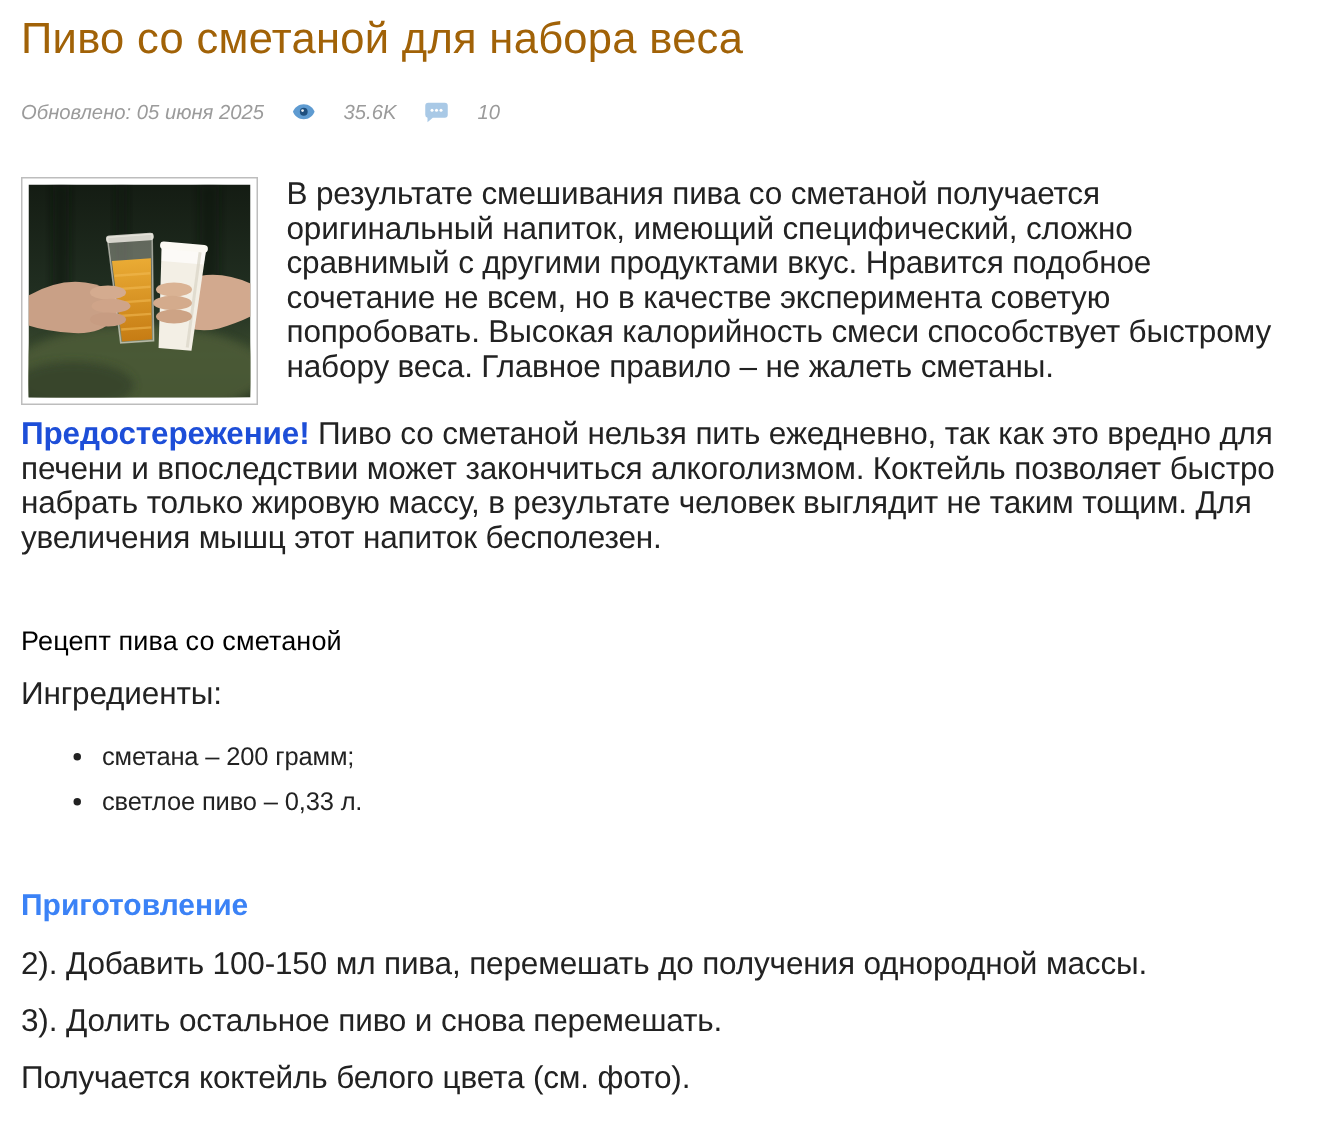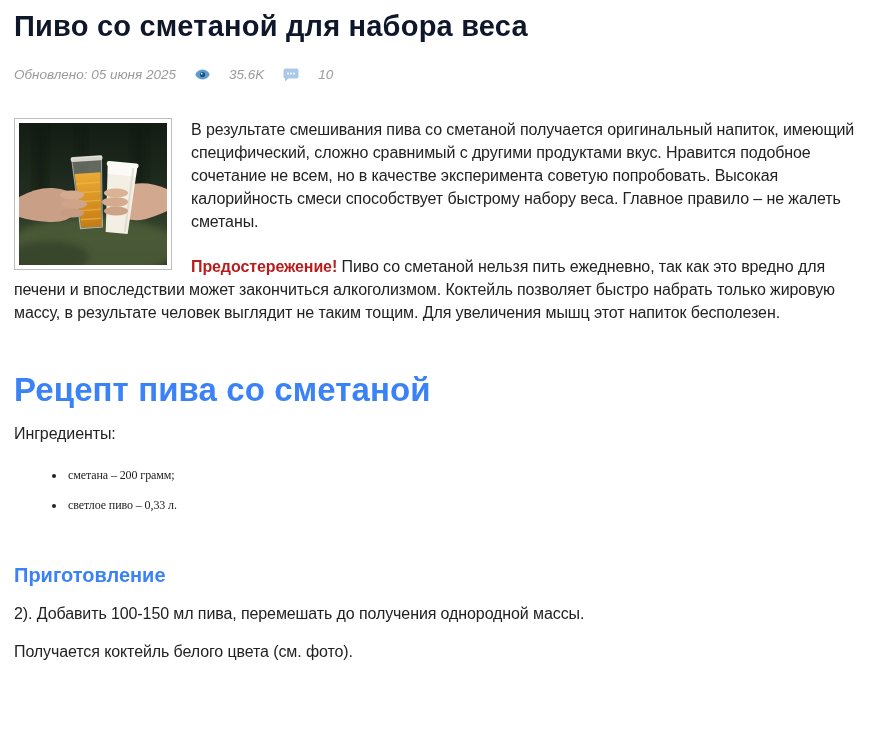--- a/index.html
+++ b/index.html
@@ -4,50 +4,50 @@
 <style>
   html,body{margin:0;padding:0;background:#ffffff;}
   body{
     width:881px;height:747px;overflow:hidden;
     font-family:"Liberation Sans","DejaVu Sans",sans-serif;
     color:#222222;
   }
   .page{padding:6px 12px 0 14px;box-sizing:border-box;}
 
   h1{
-    font-size:29px;line-height:1.12;font-weight:700;color:#0f172a;
+    font-size:29px;line-height:1.12;font-weight:400;color:#a16207;
     margin:4px 0 0 0;letter-spacing:.2px;
   }
   .meta{
     margin-top:25px;display:flex;align-items:center;gap:19px;
     font-style:italic;color:#9b9b9b;font-size:13.5px;
   }
   .meta .micon{display:inline-flex;align-items:center;}
   .meta .micon svg{display:block;}
 
   .content{margin-top:36px;}
   figure.photo{
     float:left;margin:0 19px 6px 0;padding:4px;background:#fff;
     border:1px solid #bdbdbd;width:148px;height:142px;box-sizing:content-box;
   }
   figure.photo svg{display:block;}
 
-  p{font-size:16px;line-height:23px;margin:0 0 22px 0;letter-spacing:-.1px;}
+  p{font-size:21px;line-height:23px;margin:0 0 22px 0;letter-spacing:-.1px;}
   p.intro{margin-top:1px;}
-  p.warning .warn-label{color:#b91c1c;font-weight:700;}
+  p.warning .warn-label{color:#1d4ed8;font-weight:700;}
 
   h2{
-    clear:both;font-size:33px;font-weight:700;color:#3b82f6;
+    clear:both;font-size:18px;font-weight:400;color:#000000;
     margin:47px 0 13px 0;letter-spacing:.1px;
   }
   p.lead{margin:0 0 0 0;}
   ul.ingredients{margin:19px 0 0 0;padding:0 0 0 52px;}
   ul.ingredients li{
-    font-size:12px;line-height:23px;letter-spacing:-.1px;
-    margin:0 0 7px 0;padding-left:2px;font-family:Liberation Serif, serif;
+    font-size:17px;line-height:23px;letter-spacing:-.1px;
+    margin:0 0 7px 0;padding-left:2px;
   }
   h3{
     font-size:20px;font-weight:700;color:#3b82f6;
     margin:47px 0 15px 0;
   }
   p.step{margin:0 0 15px 0;}
 </style>
 </head>
 <body>
 
@@ -141,15 +141,16 @@
   <p class="lead">Ингредиенты:</p>
 
   <ul class="ingredients">
     <li>сметана – 200 грамм;</li>
     <li>светлое пиво – 0,33 л.</li>
   </ul>
 
   <h3>Приготовление</h3>
 
   <p class="step">2). Добавить 100-150 мл пива, перемешать до получения однородной массы.</p>
+  <p class="step">3). Долить остальное пиво и снова перемешать.</p>
   <p class="step">Получается коктейль белого цвета (см. фото).</p>
 
 </div>
 
 </body></html>

